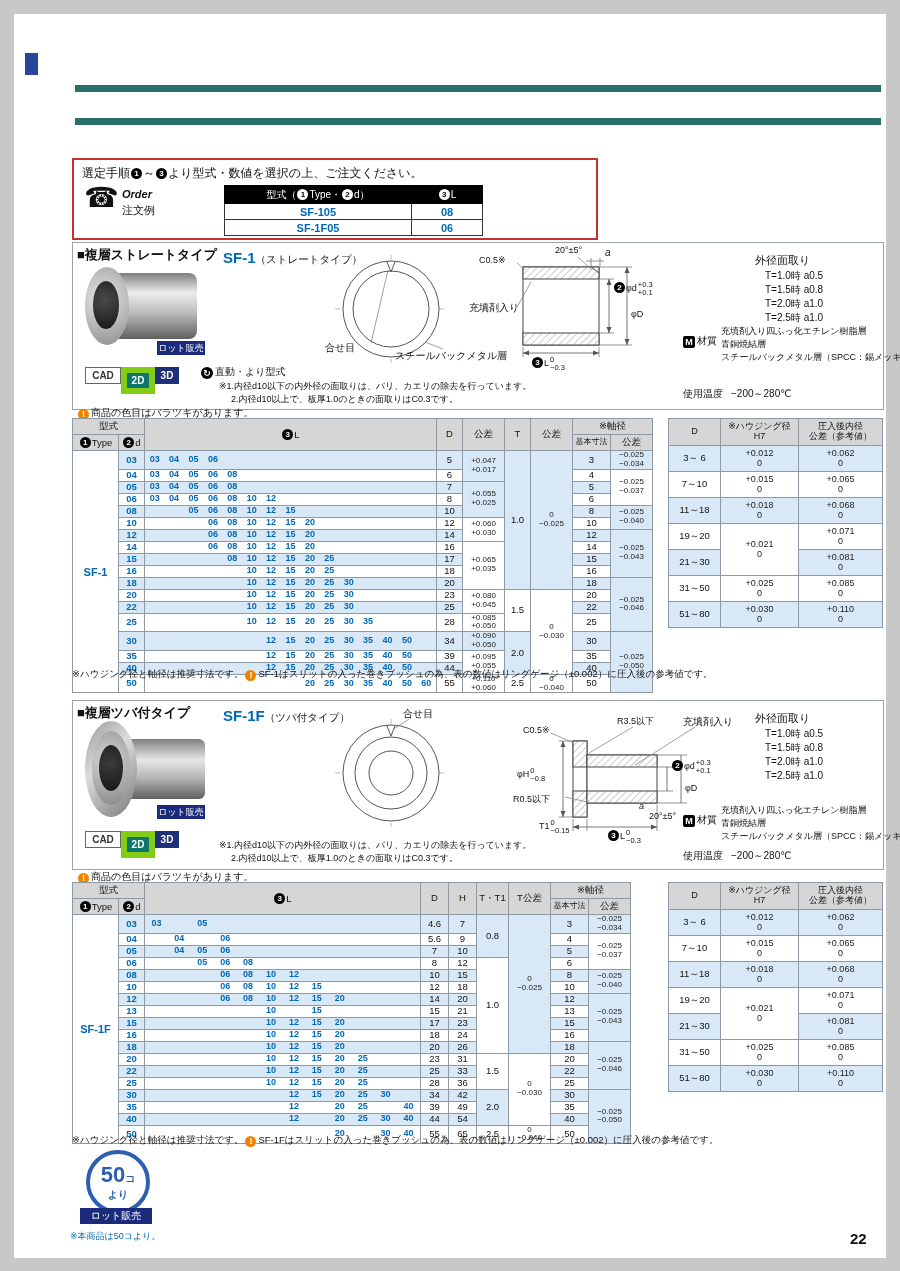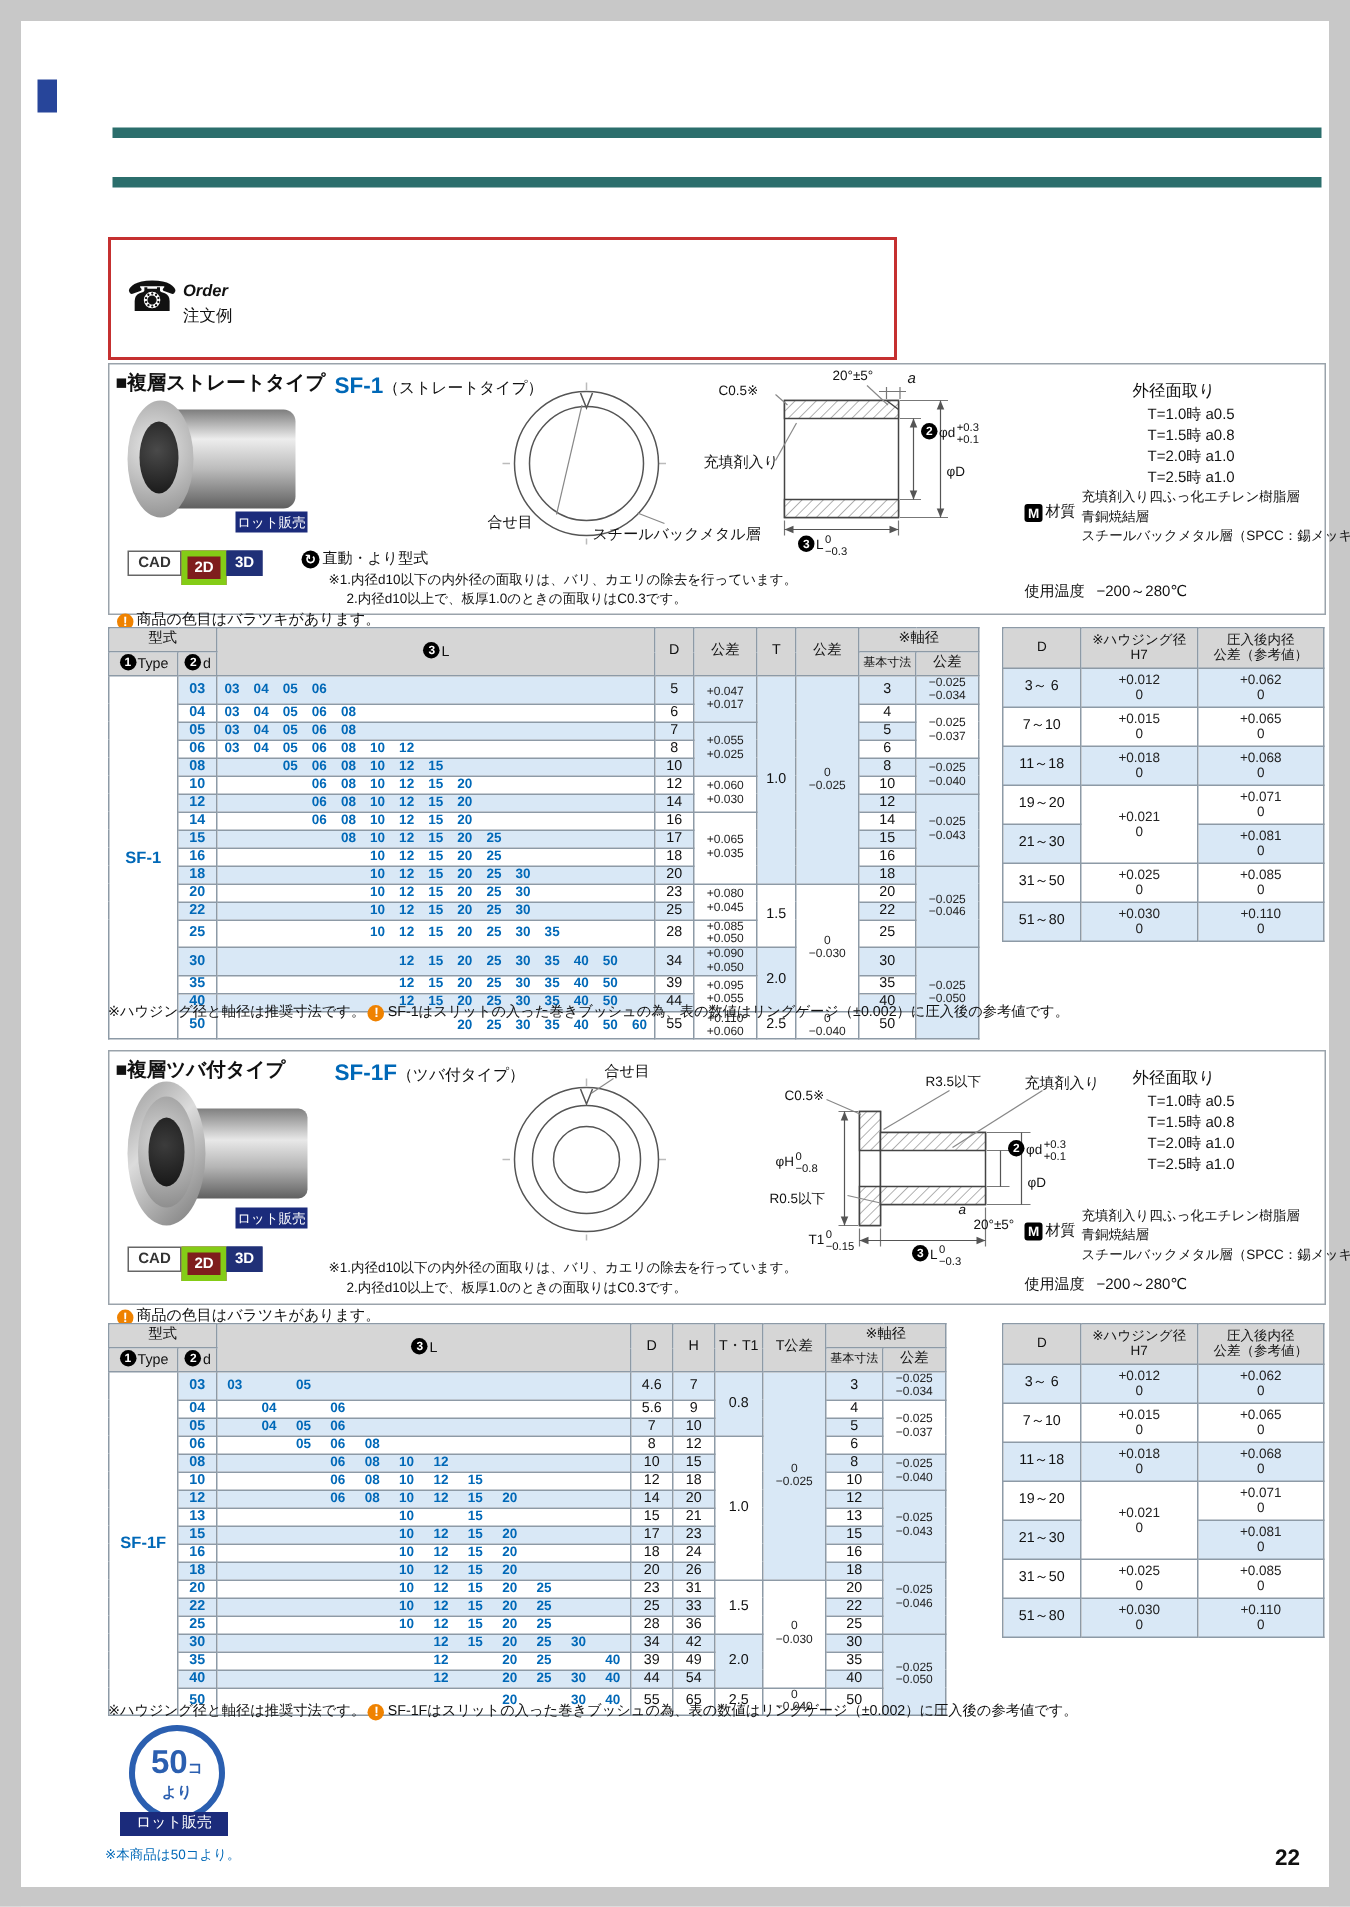--- a/index.html
+++ b/index.html
@@ -28,21 +28,21 @@
   .ot td{border:1px solid #333;height:15px;text-align:center;font-size:11px;font-weight:bold;padding:0 3px;}
   .blue{color:#0068b7;}
   
   .secbox{border:1px solid #9aa3ab;background:#fff;}
   .lbl{font-size:10px;white-space:nowrap;}
   .lbl.s{font-size:9px;}
   .tolmini{display:inline-flex;flex-direction:column;font-size:7.5px;line-height:1.05;vertical-align:middle;margin-left:1px;}
   .lotb{position:absolute;background:#1b2b7b;color:#fff;font-size:9px;text-align:center;line-height:14px;width:48px;height:14px;}
   .cadtag{border:1px solid #666;color:#333;font-weight:bold;font-size:10px;width:34px;height:15px;line-height:15px;
           text-align:center;display:inline-block;vertical-align:top;background:#fff;}
-  .tag2d{background:#7f1d1d;color:#fff;border:4px solid #84cc16;width:22px;}
+  .tag2d{background:#0f766e;color:#fff;border:6px solid #84cc16;width:22px;}
   .tag3d{background:#203077;color:#fff;border:1px solid #203077;width:22px;}
   
   .dt{border-collapse:collapse;table-layout:fixed;font-size:9.5px;background:#fff;}
   .dt th,.dt td{border:1px solid #8d9aa6;padding:0;text-align:center;vertical-align:middle;overflow:hidden;line-height:1.1;}
   .dt thead th{background:#d6d6d6;font-weight:normal;font-size:9.5px;height:15px;}
   .dt thead th.sm{font-size:8px;}
   .dt tbody tr{height:12px;}
   .dt tbody tr:nth-child(odd){background:#d9e8f6;}
   .dt td.c-d{color:#0068b7;font-weight:bold;font-size:9.5px;}
   .dt td.c-type{background:#fff;color:#0068b7;font-weight:bold;font-size:11px;}
@@ -68,23 +68,44 @@
   <div class="strip" style="left:0;top:0;width:900px;height:14px"></div>
   <div class="strip" style="left:0;top:0;width:14px;height:1271px"></div>
   <div class="strip" style="left:886px;top:0;width:14px;height:1271px"></div>
   <div class="strip" style="left:0;top:1258px;width:900px;height:13px"></div>
 
   <div class="hdrblock" style="left:25px;top:53px"></div>
   <div class="tealbar" style="top:85px"></div>
   <div class="tealbar" style="top:118px"></div>
 
   <div class="abs order-box" style="left:72px;top:158px;width:522px;height:78px">
+    <div class="abs" style="left:8px;top:5px;font-size:12px">
+      <span>選定手順</span><span class="nc">1</span><span>～</span><span class="nc">3</span><span>より型式・数値を選択の上、ご注文ください。</span>
+    </div>
     <div class="abs" style="left:10px;top:24px;font-size:28px;line-height:1"><span>☎</span></div>
     <div class="abs" style="left:48px;top:28px;font-size:11px;font-style:italic;font-weight:bold">Order</div>
     <div class="abs" style="left:48px;top:43px;font-size:11px">注文例</div>
+    <div class="abs" id="order-table" style="left:150px;top:25px">
+        <table class="ot">
+          <tbody>
+            <tr>
+              <th style="width:180px">型式（<span class="nc inv">1</span>Type・<span class="nc inv">2</span>d）</th>
+              <th style="width:64px"><span class="nc inv">3</span>L</th>
+            </tr>
+            <tr>
+              <td class="blue">SF-105</td>
+              <td class="blue">08</td>
+            </tr>
+            <tr>
+              <td class="blue">SF-1F05</td>
+              <td class="blue">06</td>
+            </tr>
+          </tbody>
+        </table>
+      </div>
   </div>
 
   <div class="abs secbox" style="left:72px;top:242px;width:810px;height:166px">
     <svg class="abs" style="left:0;top:0" width="810" height="166">
       <defs>
         <pattern id="hch1" width="5" height="5" patternUnits="userSpaceOnUse" patternTransform="rotate(45)">
           <rect width="5" height="5" fill="#fff"></rect>
             <line x1="0" y1="0" x2="0" y2="5" stroke="#999" stroke-width="1"></line>
         </pattern>
       </defs>

